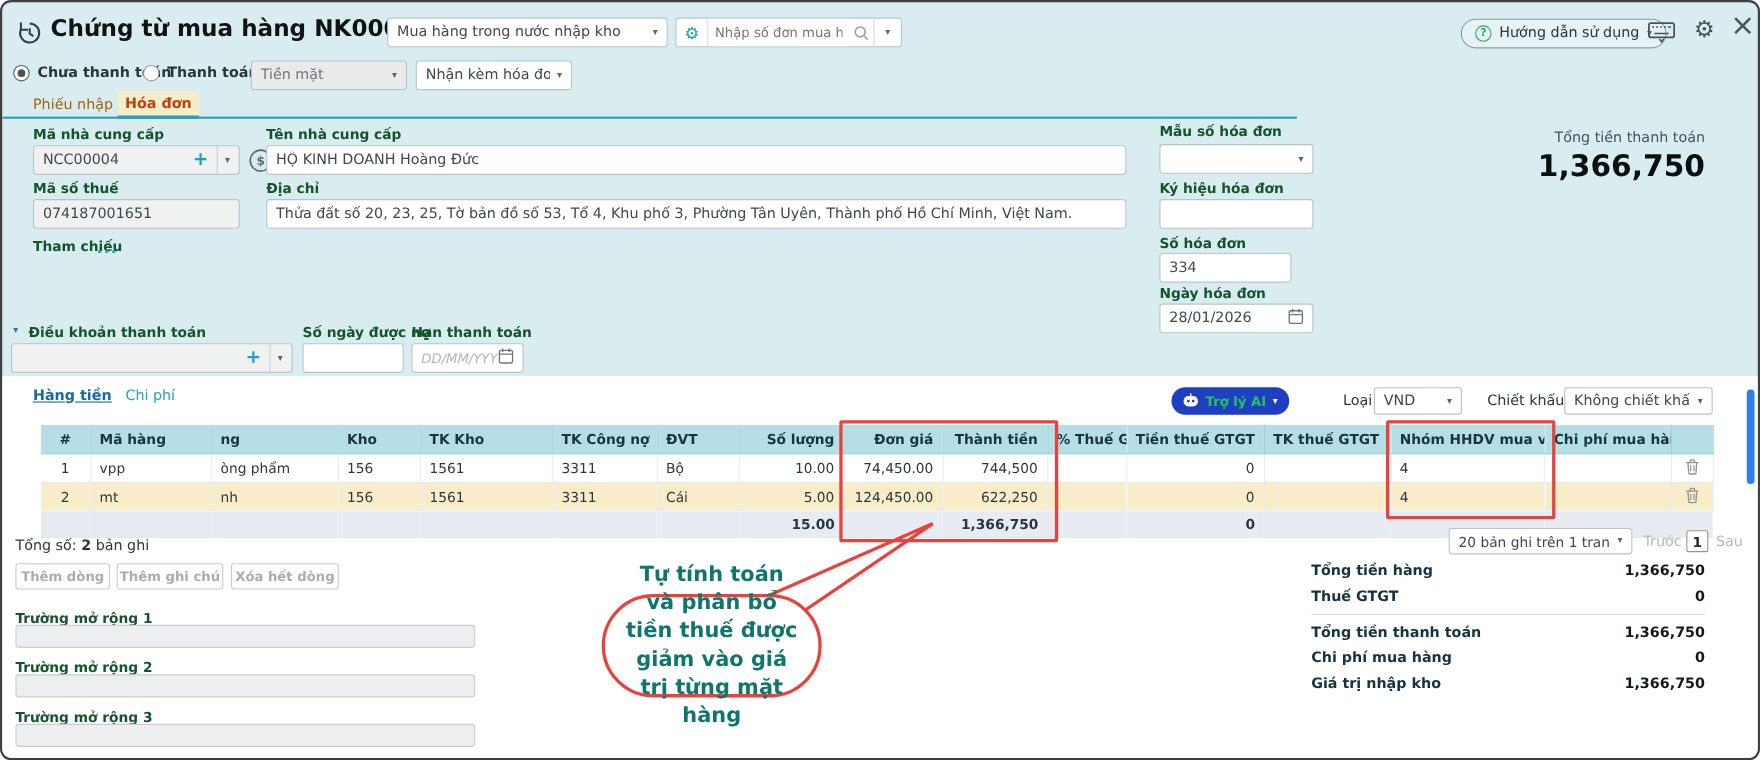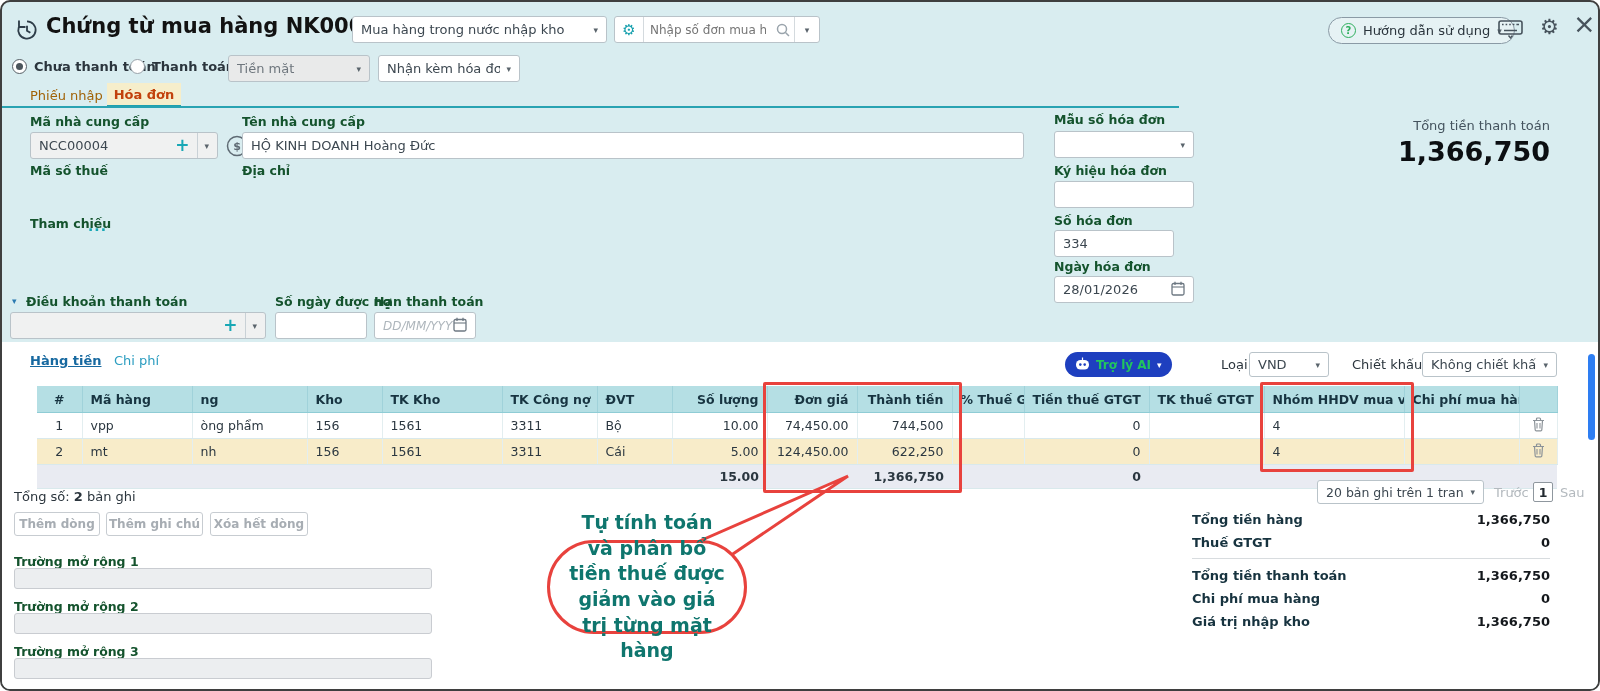--- a/index.html
+++ b/index.html
@@ -137,21 +137,23 @@
   <span class="abs" style="left:224px;top:133px;">
     <svg width="22" height="22" viewBox="0 0 22 22">
         <circle cx="11" cy="11" r="9.5" fill="none" stroke="#5f6b74" stroke-width="1.5"></circle>
         <text x="11" y="15" text-anchor="middle" font-size="11" font-weight="bold" fill="#5f6b74">$</text>
       </svg>
   </span>
   <span class="lbl" style="left:240px;top:112px;">Tên nhà cung cấp</span>
   <input class="inp" style="left: 240px; top: 130px; width: 782px;" readonly="" value="HỘ KINH DOANH Hoàng Đức">
 
   <span class="lbl" style="left:28px;top:161px;">Mã số thuế</span>
+  <input class="inp gray" style="left: 28px; top: 179px; width: 188px;" readonly="" value="074187001651">
   <span class="lbl" style="left:240px;top:161px;">Địa chỉ</span>
+  <input class="inp" style="left: 240px; top: 179px; width: 782px;" readonly="" value="Thửa đất số 20, 23, 25, Tờ bản đồ số 53, Tổ 4, Khu phố 3, Phường Tân Uyên, Thành phố Hồ Chí Minh, Việt Nam.">
 
   <span class="lbl" style="left:28px;top:214px;">Tham chiếu</span>
   <span class="abs" style="left:86px;top:216px;color:#18a7b5;font-weight:700;font-size:14px;letter-spacing:1px;">...</span>
 
   <span class="lbl" style="left:1052px;top:110px;">Mẫu số hóa đơn</span>
   <div class="ddl" style="left:1052px;top:129px;width:140px;">
     <span class="txt"></span>
     <span class="caret">▾</span>
   </div>
   <span class="lbl" style="left:1052px;top:161px;">Ký hiệu hóa đơn</span>

